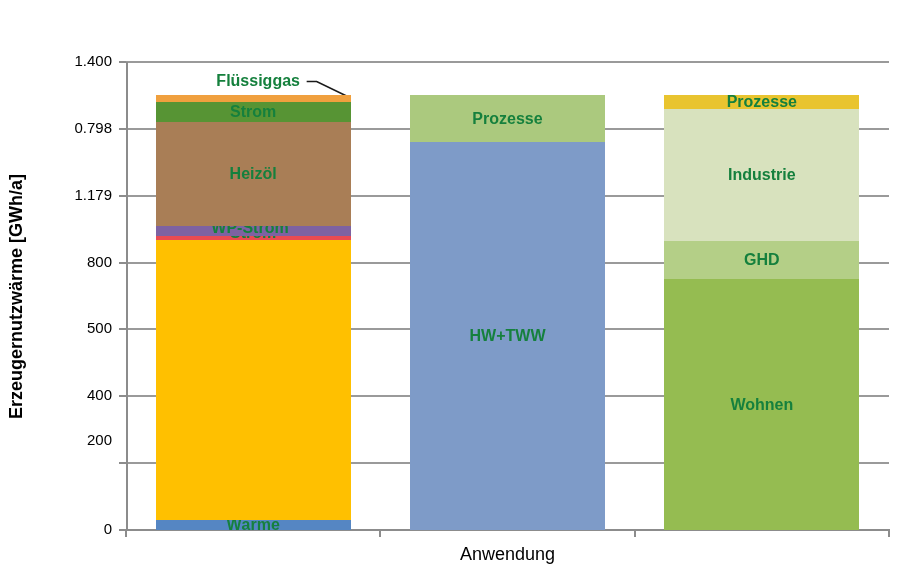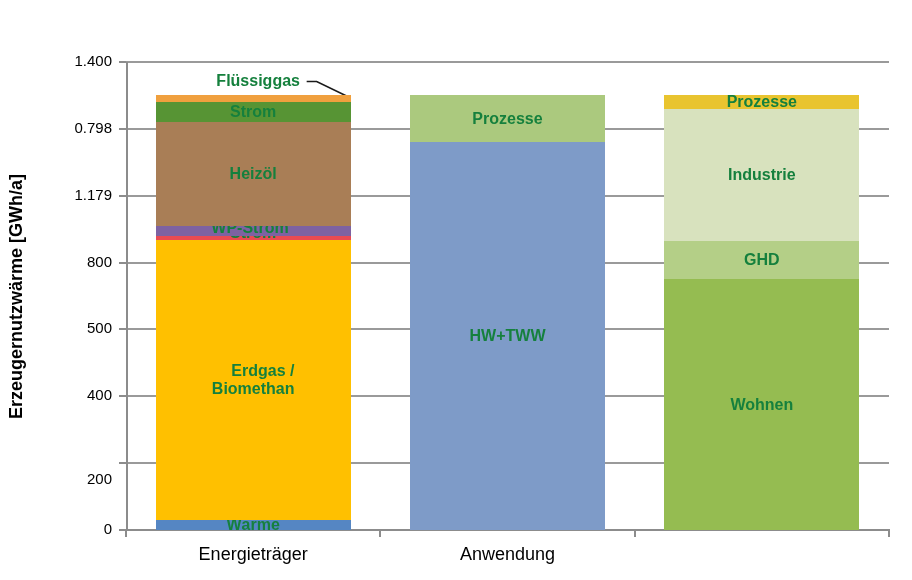--- a/index.html
+++ b/index.html
@@ -40,48 +40,45 @@
     <div class="tick" style="left: 119px; top: 261.571px; width: 7px; height: 2px;"></div>
     <div class="y-tick-label" style="left: 42px; top: 252.571px;">800</div>
     <div class="grid-line" style="left: 126px; top: 328.429px; width: 763px; background: rgb(154, 154, 154);"></div>
     <div class="tick" style="left: 119px; top: 328.429px; width: 7px; height: 2px;"></div>
     <div class="y-tick-label" style="left: 42px; top: 319.429px;">500</div>
     <div class="grid-line" style="left: 126px; top: 395.286px; width: 763px; background: rgb(154, 154, 154);"></div>
     <div class="tick" style="left: 119px; top: 395.286px; width: 7px; height: 2px;"></div>
     <div class="y-tick-label" style="left: 42px; top: 386.286px;">400</div>
     <div class="grid-line" style="left: 126px; top: 462.143px; width: 763px; background: rgb(154, 154, 154);"></div>
     <div class="tick" style="left: 119px; top: 462.143px; width: 7px; height: 2px;"></div>
-    <div class="y-tick-label" style="left: 42px; top: 470px;">200</div>
+    <div class="y-tick-label" style="left: 42px; top: 431px;">200</div>
     <div class="tick" style="left: 119px; top: 529px; width: 7px; height: 2px;"></div>
     <div class="y-tick-label" style="left: 42px; top: 520px;">0</div>
     <div class="axis-line" style="left: 126px; top: 62px; width: 2px; height: 468px;"></div>
     <div class="axis-line" style="left: 126px; top: 529px; width: 764px; height: 2px;"></div>
     <div class="tick" style="left: 125px; top: 529px; width: 2px; height: 8px;"></div>
     <div class="tick" style="left: 379.333px; top: 529px; width: 2px; height: 8px;"></div>
     <div class="tick" style="left: 633.667px; top: 529px; width: 2px; height: 8px;"></div>
     <div class="tick" style="left: 888px; top: 529px; width: 2px; height: 8px;"></div>
     <svg id="leader-svg" width="912" height="580">
       <polyline points="306.6666666666667,81.42857142857139 316.6666666666667,81.42857142857139 349.6666666666667,97.42857142857139" fill="none" stroke="#1a1a1a" stroke-width="1.6"></polyline>
     </svg>
     <div class="bar-segment" style="left: 155.667px; top: 519.971px; width: 195px; height: 10.0286px; background: rgb(85, 134, 195);"></div>
     <div class="segment-label" style="left: 253.167px; top: 524.986px;">Wärme</div>
     <div class="bar-segment" style="left: 155.667px; top: 240.174px; width: 195px; height: 279.797px; background: rgb(255, 192, 0);"></div>
-    <div class="segment-label" style="left: 253.167px; top: 380.073px;">Erdgas /
-Biomethan</div>
     <div class="bar-segment" style="left: 155.667px; top: 236.163px; width: 195px; height: 4.01143px; background: rgb(232, 75, 82);"></div>
     <div class="segment-label" style="left: 253.167px; top: 233px;">Strom</div>
     <div class="bar-segment" style="left: 155.667px; top: 226.134px; width: 195px; height: 10.0286px; background: rgb(125, 98, 162);"></div>
     <div class="segment-label" style="left: 250px; top: 228.149px;">WP-Strom</div>
     <div class="bar-segment" style="left: 155.667px; top: 122.171px; width: 195px; height: 103.963px; background: rgb(169, 126, 86);"></div>
     <div class="segment-label" style="left: 253.167px; top: 174.153px;">Heizöl</div>
     <div class="bar-segment" style="left: 155.667px; top: 102.114px; width: 195px; height: 20.0571px; background: rgb(87, 148, 52);"></div>
     <div class="segment-label" style="left: 253.167px; top: 112.143px;">Strom</div>
     <div class="bar-segment" style="left: 155.667px; top: 95.4286px; width: 195px; height: 6.68571px; background: rgb(240, 160, 62);"></div>
     <div class="segment-label" style="left: 258.167px; top: 81.4286px;">Flüssiggas</div>
-    <div class="category-label" style="left: 253.167px; top: 544px;">Energieträger</div>
     <div class="bar-segment" style="left: 410px; top: 142.229px; width: 195px; height: 387.771px; background: rgb(126, 155, 200);"></div>
     <div class="segment-label" style="left: 507.5px; top: 336.114px;">HW+TWW</div>
     <div class="bar-segment" style="left: 410px; top: 95.4286px; width: 195px; height: 46.8px; background: rgb(171, 201, 126);"></div>
     <div class="segment-label" style="left: 507.5px; top: 118.829px;">Prozesse</div>
     <div class="category-label" style="left: 507.5px; top: 544px;">Anwendung</div>
     <div class="bar-segment" style="left: 664.333px; top: 279.286px; width: 195px; height: 250.714px; background: rgb(149, 188, 81);"></div>
     <div class="segment-label" style="left: 761.833px; top: 404.643px;">Wohnen</div>
     <div class="bar-segment" style="left: 664.333px; top: 240.843px; width: 195px; height: 38.4429px; background: rgb(180, 207, 135);"></div>
     <div class="segment-label" style="left: 761.833px; top: 260.064px;">GHD</div>
     <div class="bar-segment" style="left: 664.333px; top: 108.8px; width: 195px; height: 132.043px; background: rgb(216, 226, 190);"></div>

